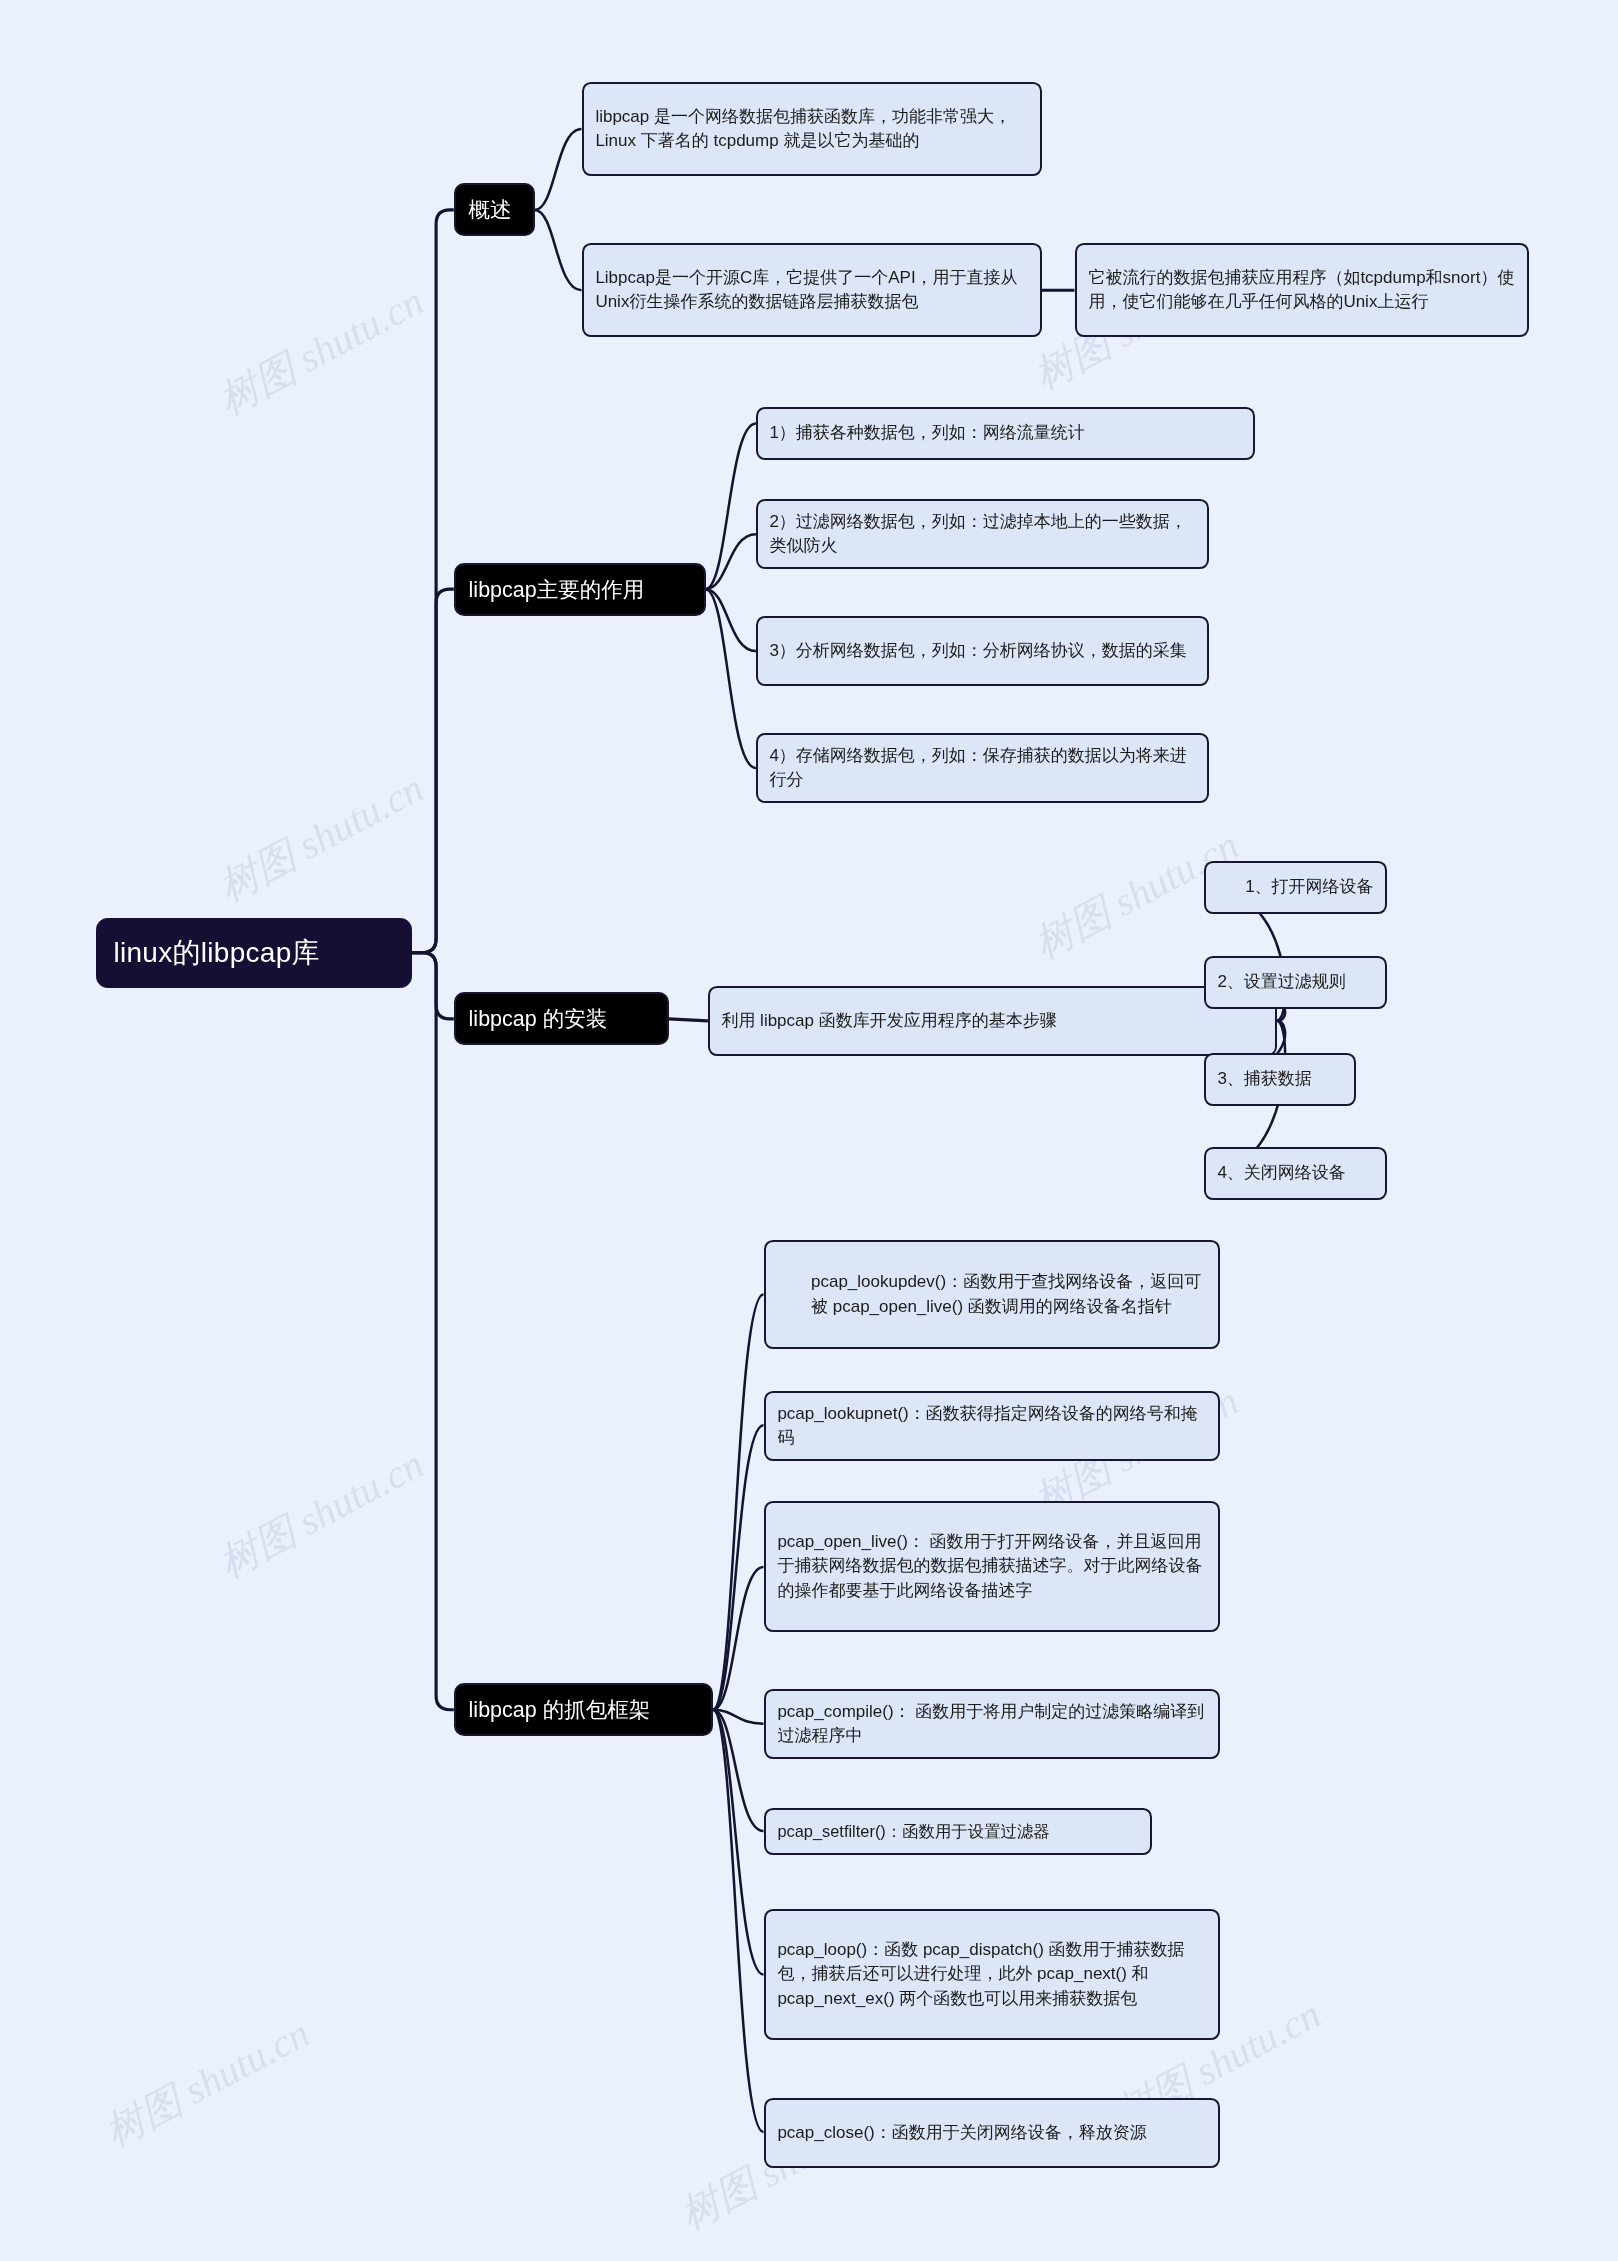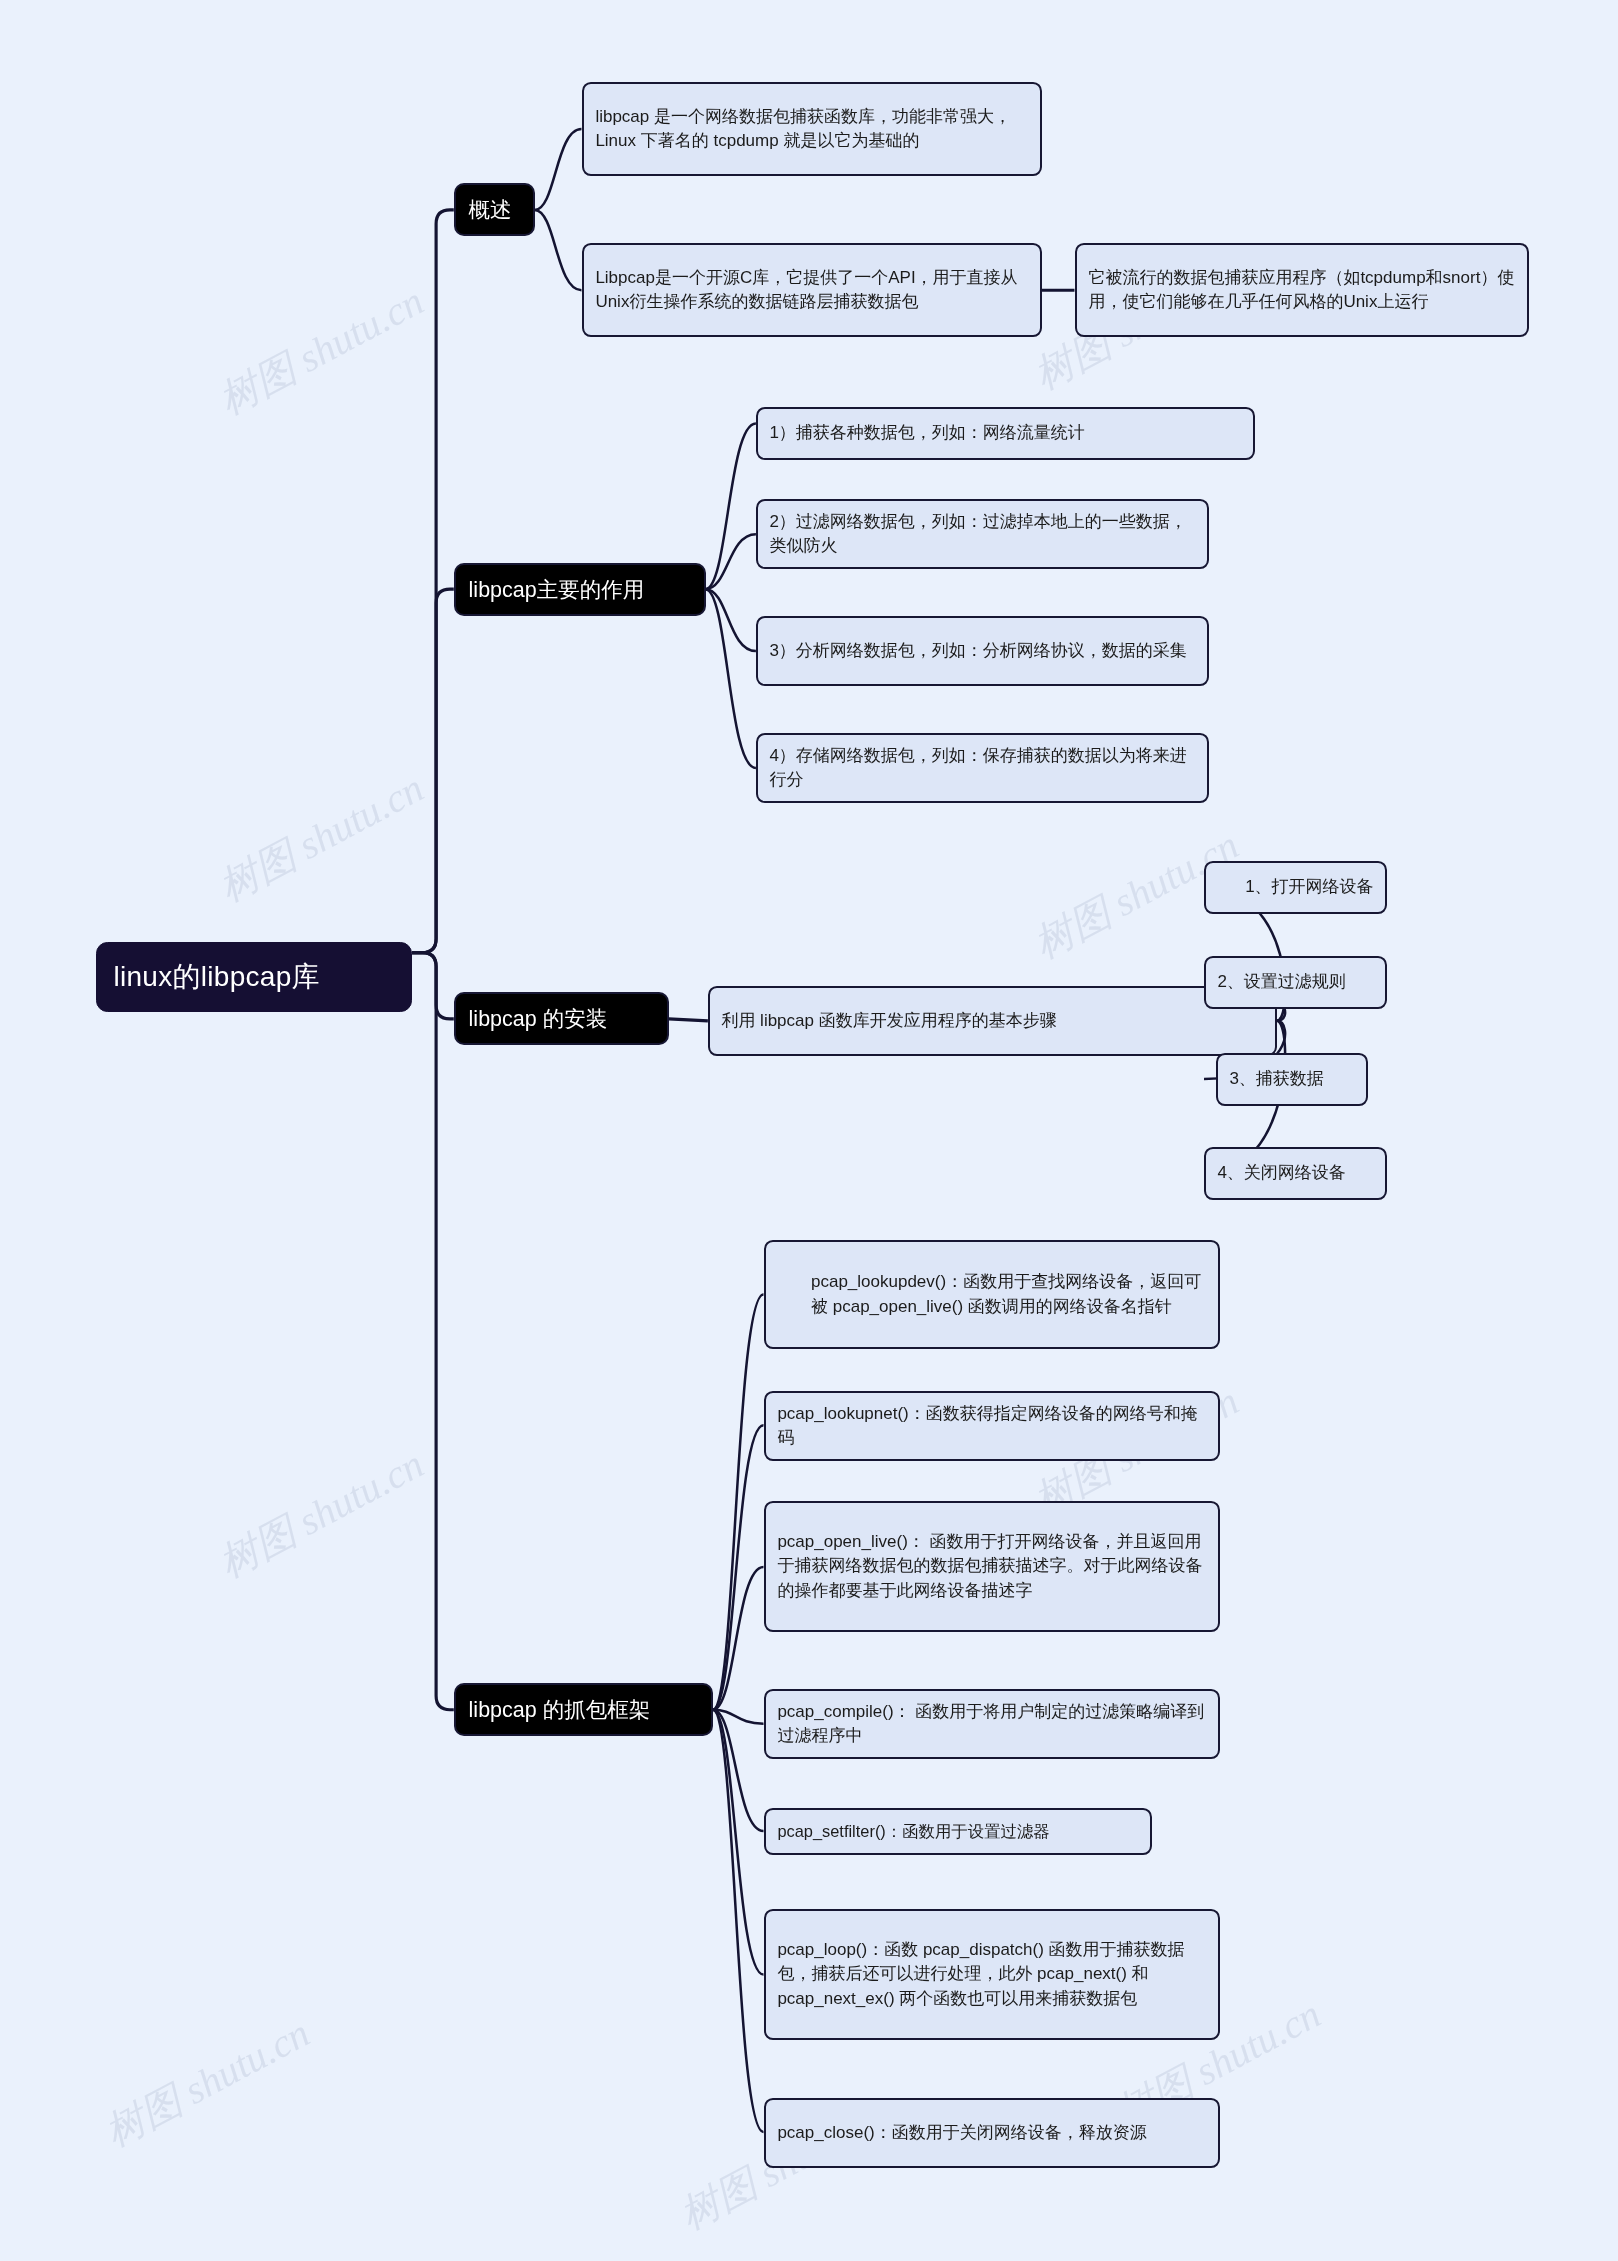--- a/index.html
+++ b/index.html
@@ -127,21 +127,21 @@
       <path d="M2020,1615 C2046,1615 2046,1857 1905,1857" class="thin"></path>
       <path d="M1128,2705 C1164,2705 1164,2048 1208,2048" class="thin"></path>
       <path d="M1128,2705 C1164,2705 1164,2255 1208,2255" class="thin"></path>
       <path d="M1128,2705 C1164,2705 1164,2479 1208,2479" class="thin"></path>
       <path d="M1128,2705 C1164,2705 1164,2727 1208,2727" class="thin"></path>
       <path d="M1128,2705 C1164,2705 1164,2897 1208,2897" class="thin"></path>
       <path d="M1128,2705 C1164,2705 1164,3124 1208,3124" class="thin"></path>
       <path d="M1128,2705 C1164,2705 1164,3373 1208,3373" class="thin"></path>
     </svg>
 
-  <div class="node n-root" style="left: 96px; top: 918px; width: 316px; min-height: 70px; margin-top: 24px;">
+  <div class="node n-root" style="left: 96px; top: 918px; width: 316px; min-height: 70px;">
     <span class="txt">linux的libpcap库</span>
   </div>
 
   <div class="node n-main" style="left: 454px; top: 183px; width: 81px; min-height: 53px;">
     <span class="txt">概述</span>
   </div>
   <div class="node n-leaf" style="left: 582px; top: 82px; width: 460px; min-height: 94px;">
     <span class="txt">libpcap 是一个网络数据包捕获函数库，功能非常强大，Linux 下著名的 tcpdump 就是以它为基础的</span>
   </div>
   <div class="node n-leaf" style="left: 582px; top: 243px; width: 460px; min-height: 94px;">
@@ -172,21 +172,21 @@
   </div>
   <div class="node n-leaf" style="left: 708px; top: 986px; width: 569px; min-height: 70px;">
     <span class="txt">利用 libpcap 函数库开发应用程序的基本步骤</span>
   </div>
   <div class="node n-leaf" style="left: 1204px; top: 861px; width: 183px; min-height: 53px; text-align: right;">
     <span class="txt">1、打开网络设备</span>
   </div>
   <div class="node n-leaf" style="left: 1204px; top: 956px; width: 183px; min-height: 53px;">
     <span class="txt">2、设置过滤规则</span>
   </div>
-  <div class="node n-leaf" style="left: 1204px; top: 1053px; width: 152px; min-height: 53px; margin-left: 12px;">
+  <div class="node n-leaf" style="left: 1204px; top: 1053px; width: 152px; min-height: 53px;">
     <span class="txt">3、捕获数据</span>
   </div>
   <div class="node n-leaf" style="left: 1204px; top: 1147px; width: 183px; min-height: 53px;">
     <span class="txt">4、关闭网络设备</span>
   </div>
 
   <div class="node n-main" style="left: 454px; top: 1683px; width: 259px; min-height: 53px;">
     <span class="txt">libpcap 的抓包框架</span>
   </div>
   <div class="node n-leaf" style="left: 764px; top: 1240px; width: 456px; min-height: 109px; padding-left: 45px;">

